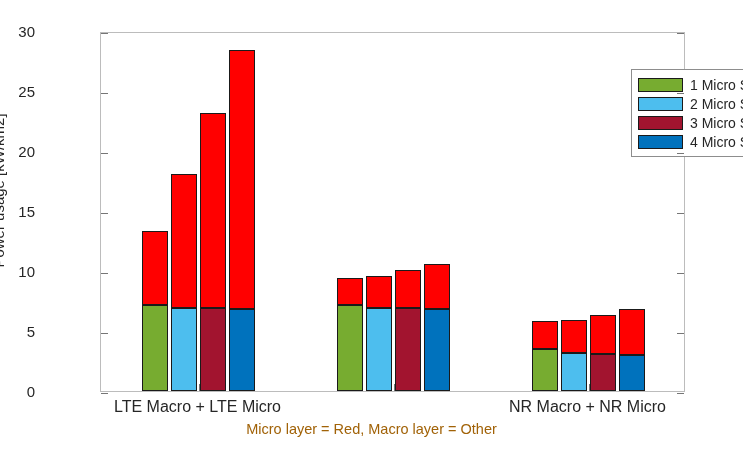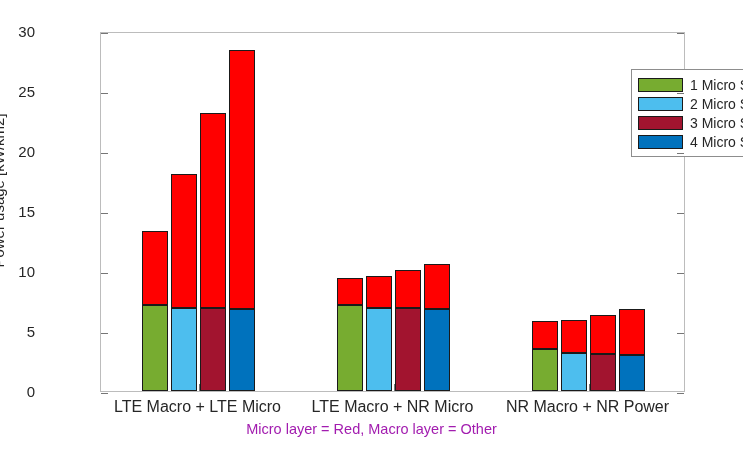--- a/index.html
+++ b/index.html
@@ -66,21 +66,21 @@
     font-size:16px;
     color:#262626;
     white-space:nowrap;
     transform:translateX(-50%);
   }
   #xlabel{
     position:absolute;
     left:0;right:0;top:421px;
     text-align:center;
     font-size:14.5px;
-    color:#a21caf;
+    color:#a16207;
   }
 
   
   .bar{
     position:absolute;
     bottom:0;
     box-sizing:border-box;
   }
   .seg{
     position:absolute;
@@ -215,15 +215,14 @@
 
   <div id="xlabel">Micro layer = Red,  Macro layer = Other</div>
 <div class="ytick-label" style="top: 384px;">0</div>
     <div class="ytick-label" style="top: 324px;">5</div>
     <div class="ytick-label" style="top: 264px;">10</div>
     <div class="ytick-label" style="top: 204px;">15</div>
     <div class="ytick-label" style="top: 144px;">20</div>
     <div class="ytick-label" style="top: 84px;">25</div>
     <div class="ytick-label" style="top: 24px;">30</div>
     <div class="xtick-label" style="left: 197.5px;">LTE Macro + LTE Micro</div>
-    <div class="xtick-label" style="left: 392.5px;">LTE Macro + NR Micro</div>
-    <div class="xtick-label" style="left: 587.5px;">NR Macro + NR Power</div>
+    <div class="xtick-label" style="left: 587.5px;">NR Macro + NR Micro</div>
   </div>
 
 </body></html>

